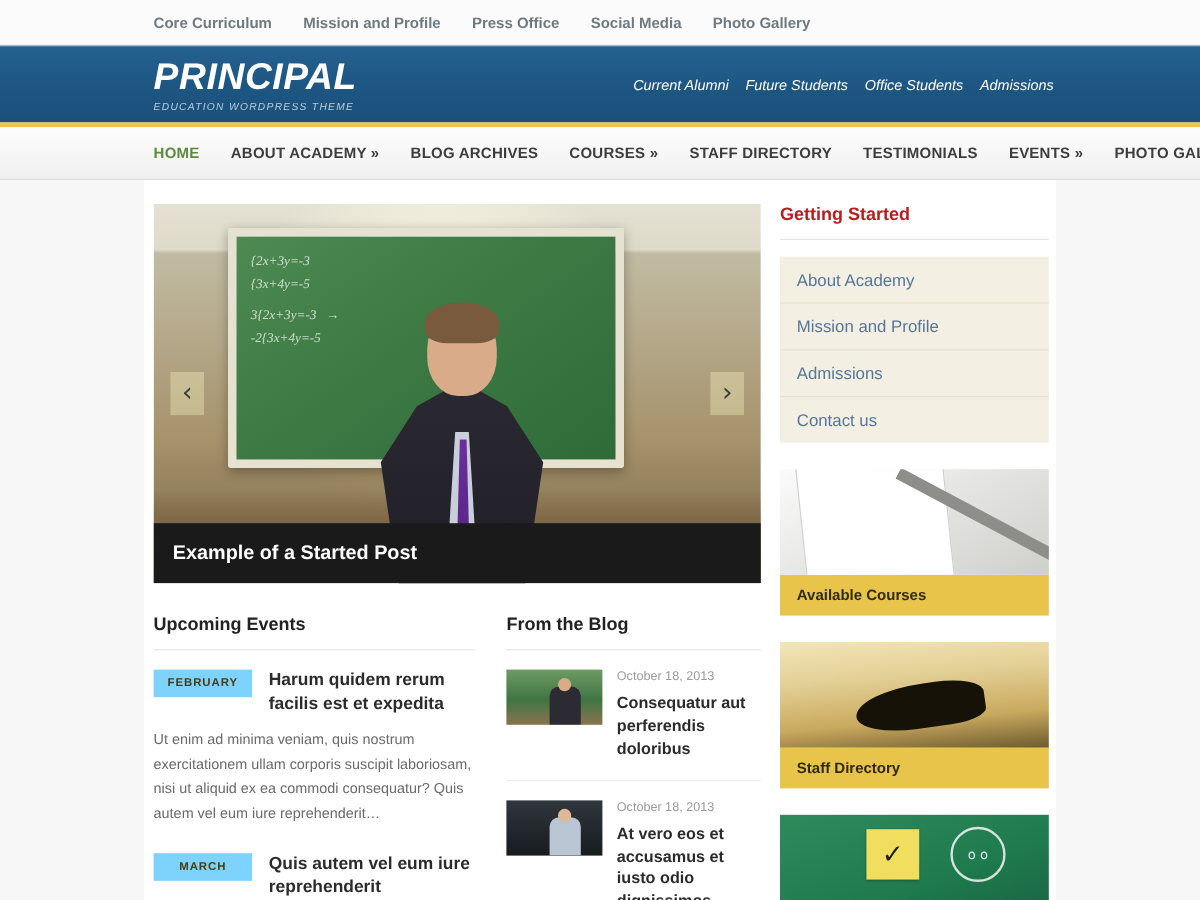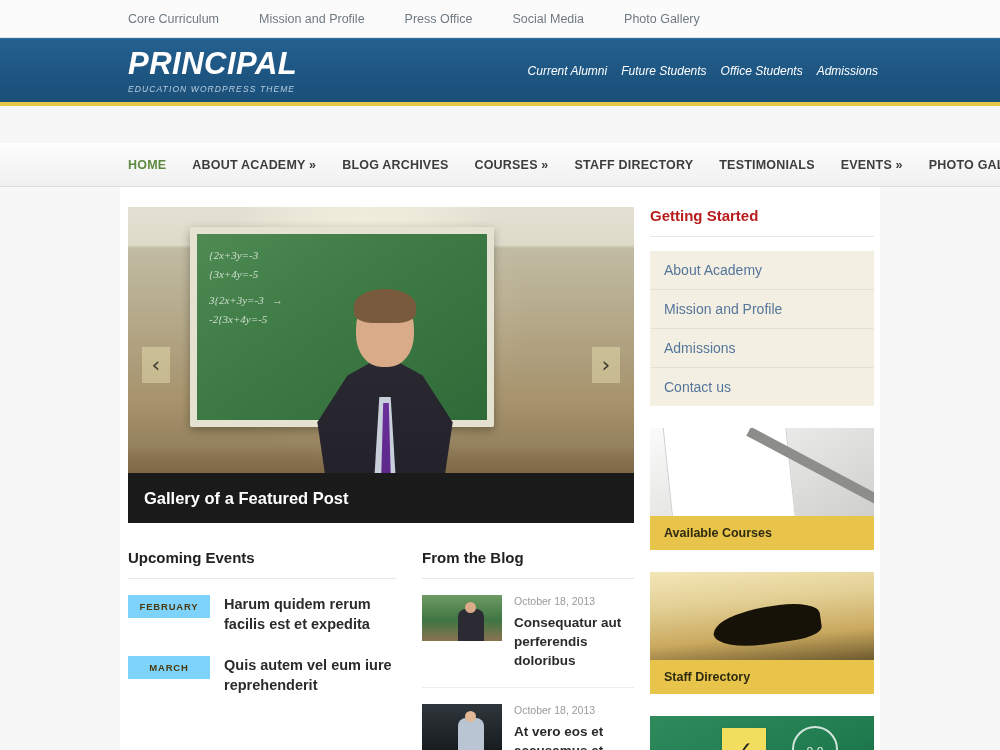--- a/index.html
+++ b/index.html
@@ -10,21 +10,21 @@
     overflow: hidden;
   }
 
   
   .topbar {
     height: 38px;
     background: #fbfbfb;
     border-bottom: 1px solid #e3e3e3;
     display: flex; align-items: center;
   }
-  .topbar-inner { width: 760px; margin: 0 auto; display: flex; gap: 40px; padding-left: 8px; }
+  .topbar-inner { width: 760px; margin: 0 auto; display: flex; gap: 26px; padding-left: 8px; font-weight: bold; }
   .topbar a {
     font-size: 12.5px; color: #6f7a80; text-decoration: none; white-space: nowrap;
   }
 
   
   .header {
     height: 68px;
     background: linear-gradient(180deg, #24608f 0%, #1d5581 60%, #1b5079 100%);
     border-bottom: 4px solid #e8c84b;
     border-top: 1px solid #2b6ea3;
@@ -46,21 +46,21 @@
   .header-links { display: flex; gap: 14px; }
   .header-links a {
     font-size: 12px; color: #ffffff; text-decoration: none; white-space: nowrap;
   }
 
   
   .navbar {
     height: 44px;
     background: linear-gradient(180deg, #fdfdfd 0%, #f0f0f0 100%);
     border-bottom: 1px solid #dedede;
-    display: flex; align-items: center; margin-top: 37px;
+    display: flex; align-items: center;
   }
   .navbar-inner { width: 760px; margin: 0 auto; display: flex; gap: 26px; padding-left: 8px; }
   .navbar a {
     font-size: 12.5px; font-weight: bold; color: #3d3d3d;
     text-decoration: none; text-transform: uppercase; letter-spacing: 0.2px;
     white-space: nowrap;
   }
   .navbar a.active { color: #5d8a3f; }
 
   
@@ -74,21 +74,21 @@
 
   
   .slider { position: relative; width: 506px; height: 316px; overflow: hidden; }
   .slider-img {
     position: absolute; inset: 0;
     background:
       radial-gradient(circle at 47% 34%, rgba(0,0,0,0) 0 90px, rgba(0,0,0,0.06) 160px),
       linear-gradient(180deg, #f2efe0 0%, #ece8d6 12%, #cdc7ad 13%, #b09b72 62%, #7d6a4a 100%);
   }
   .chalkboard {
-    position: absolute; left: 62px; top: 20px; width: 304px; height: 200px;
+    position: absolute; left: 62px; top: 20px; width: 330px; height: 200px;
     background: linear-gradient(145deg, #4e8a52 0%, #3d7a44 45%, #2f6b38 100%);
     border: 7px solid #e6e2d2; border-radius: 2px;
     box-shadow: 0 3px 10px rgba(0,0,0,0.3);
     overflow: hidden; color: rgba(255,255,255,0.72);
     font-family: "Liberation Serif", serif; font-size: 11px; padding: 12px;
     line-height: 1.7; font-style: italic;
   }
   .suit {
     position: absolute; left: 163px; top: 105px; width: 188px; height: 212px;
     background: linear-gradient(180deg, #2d2b33 0%, #201e26 100%);
@@ -271,38 +271,39 @@
         <div class="desks"></div>
         <div class="suit"></div>
         <div class="shirt"></div>
         <div class="tie"></div>
         <div class="head"></div>
         <div class="hair"></div>
       </div>
       <div class="slider-arrow prev">‹</div>
       <div class="slider-arrow next">›</div>
       <div class="slider-caption">
-        <span>Gallery of a Featured Post</span>
+        <span>Example of a Started Post</span>
       </div>
     </div>
 
     <div class="lower">
 
       <div class="events-col">
         <div class="sec-title">Upcoming Events</div>
 
         <div class="event">
           <div class="event-head">
             <div class="date-badge">
               <div class="date-month">FEBRUARY</div>
             </div>
             <div class="event-title">
               <a href="#">Harum quidem rerum facilis est et expedita</a>
             </div>
           </div>
+          <div class="event-excerpt">Ut enim ad minima veniam, quis nostrum exercitationem ullam corporis suscipit laboriosam, nisi ut aliquid ex ea commodi consequatur? Quis autem vel eum iure reprehenderit…</div>
         </div>
 
         <div class="event">
           <div class="event-head">
             <div class="date-badge">
               <div class="date-month">MARCH</div>
 
             </div>
             <div class="event-title">
               <a href="#">Quis autem vel eum iure reprehenderit</a>

